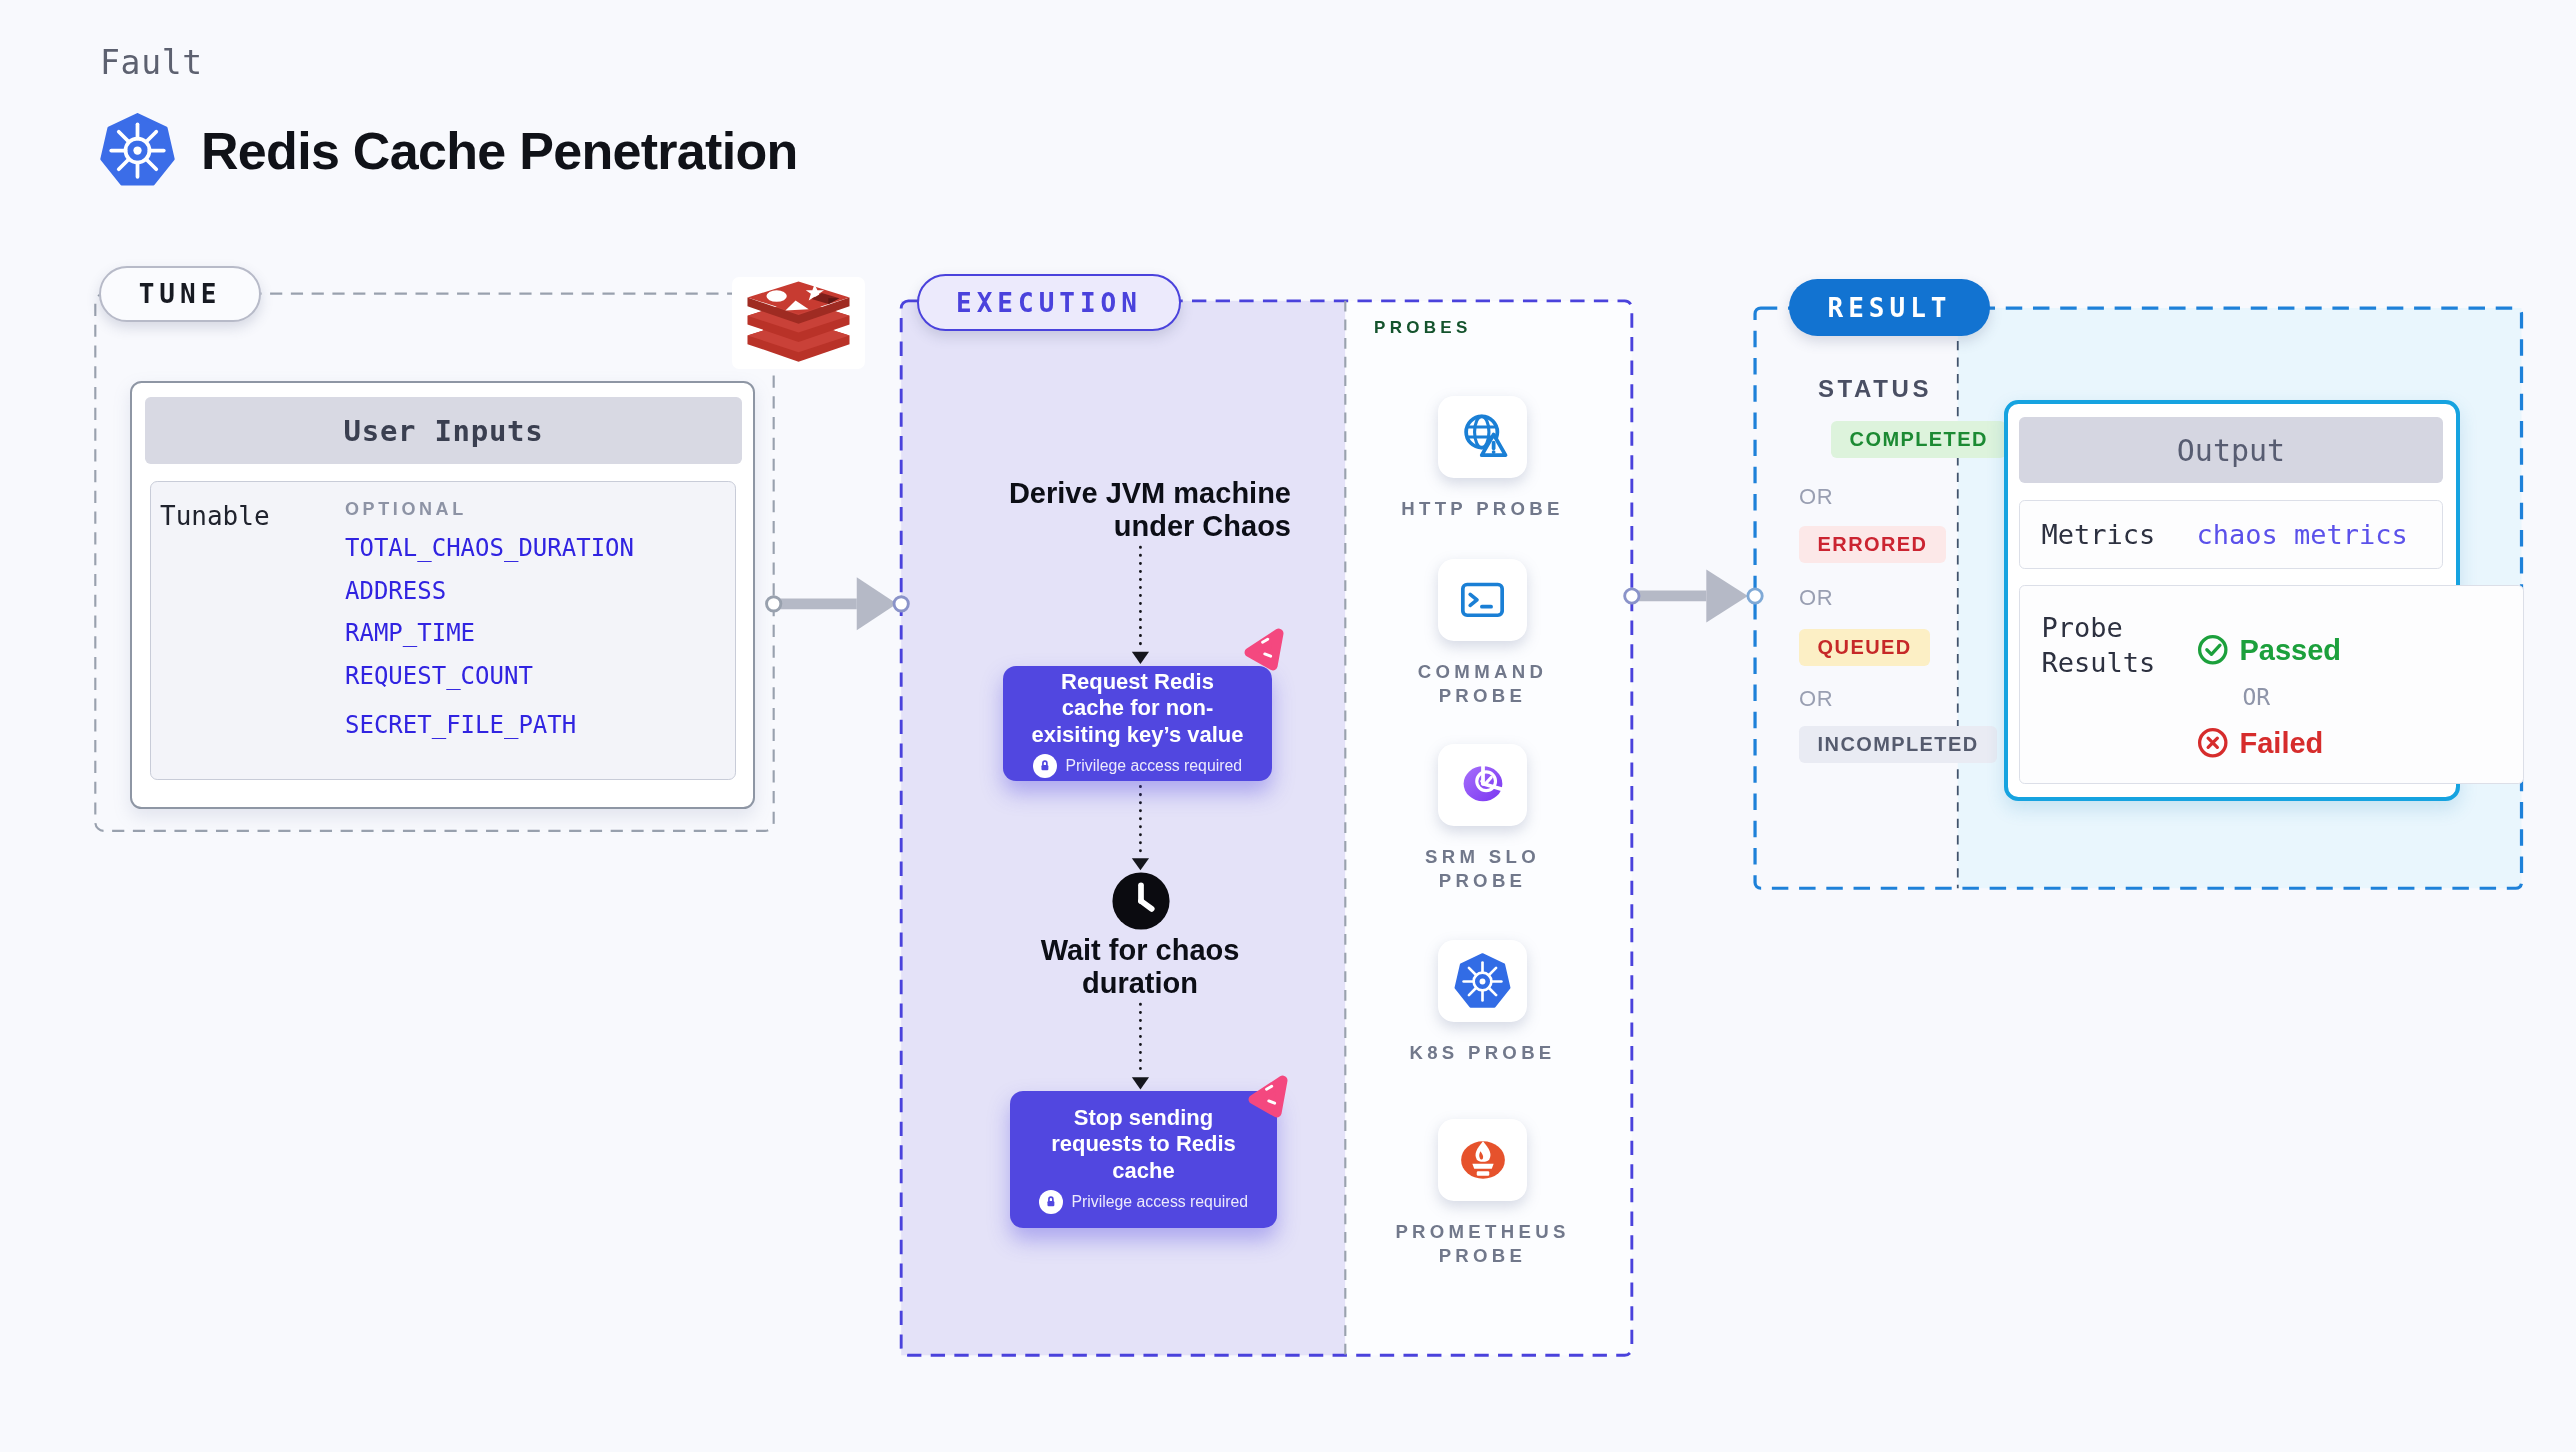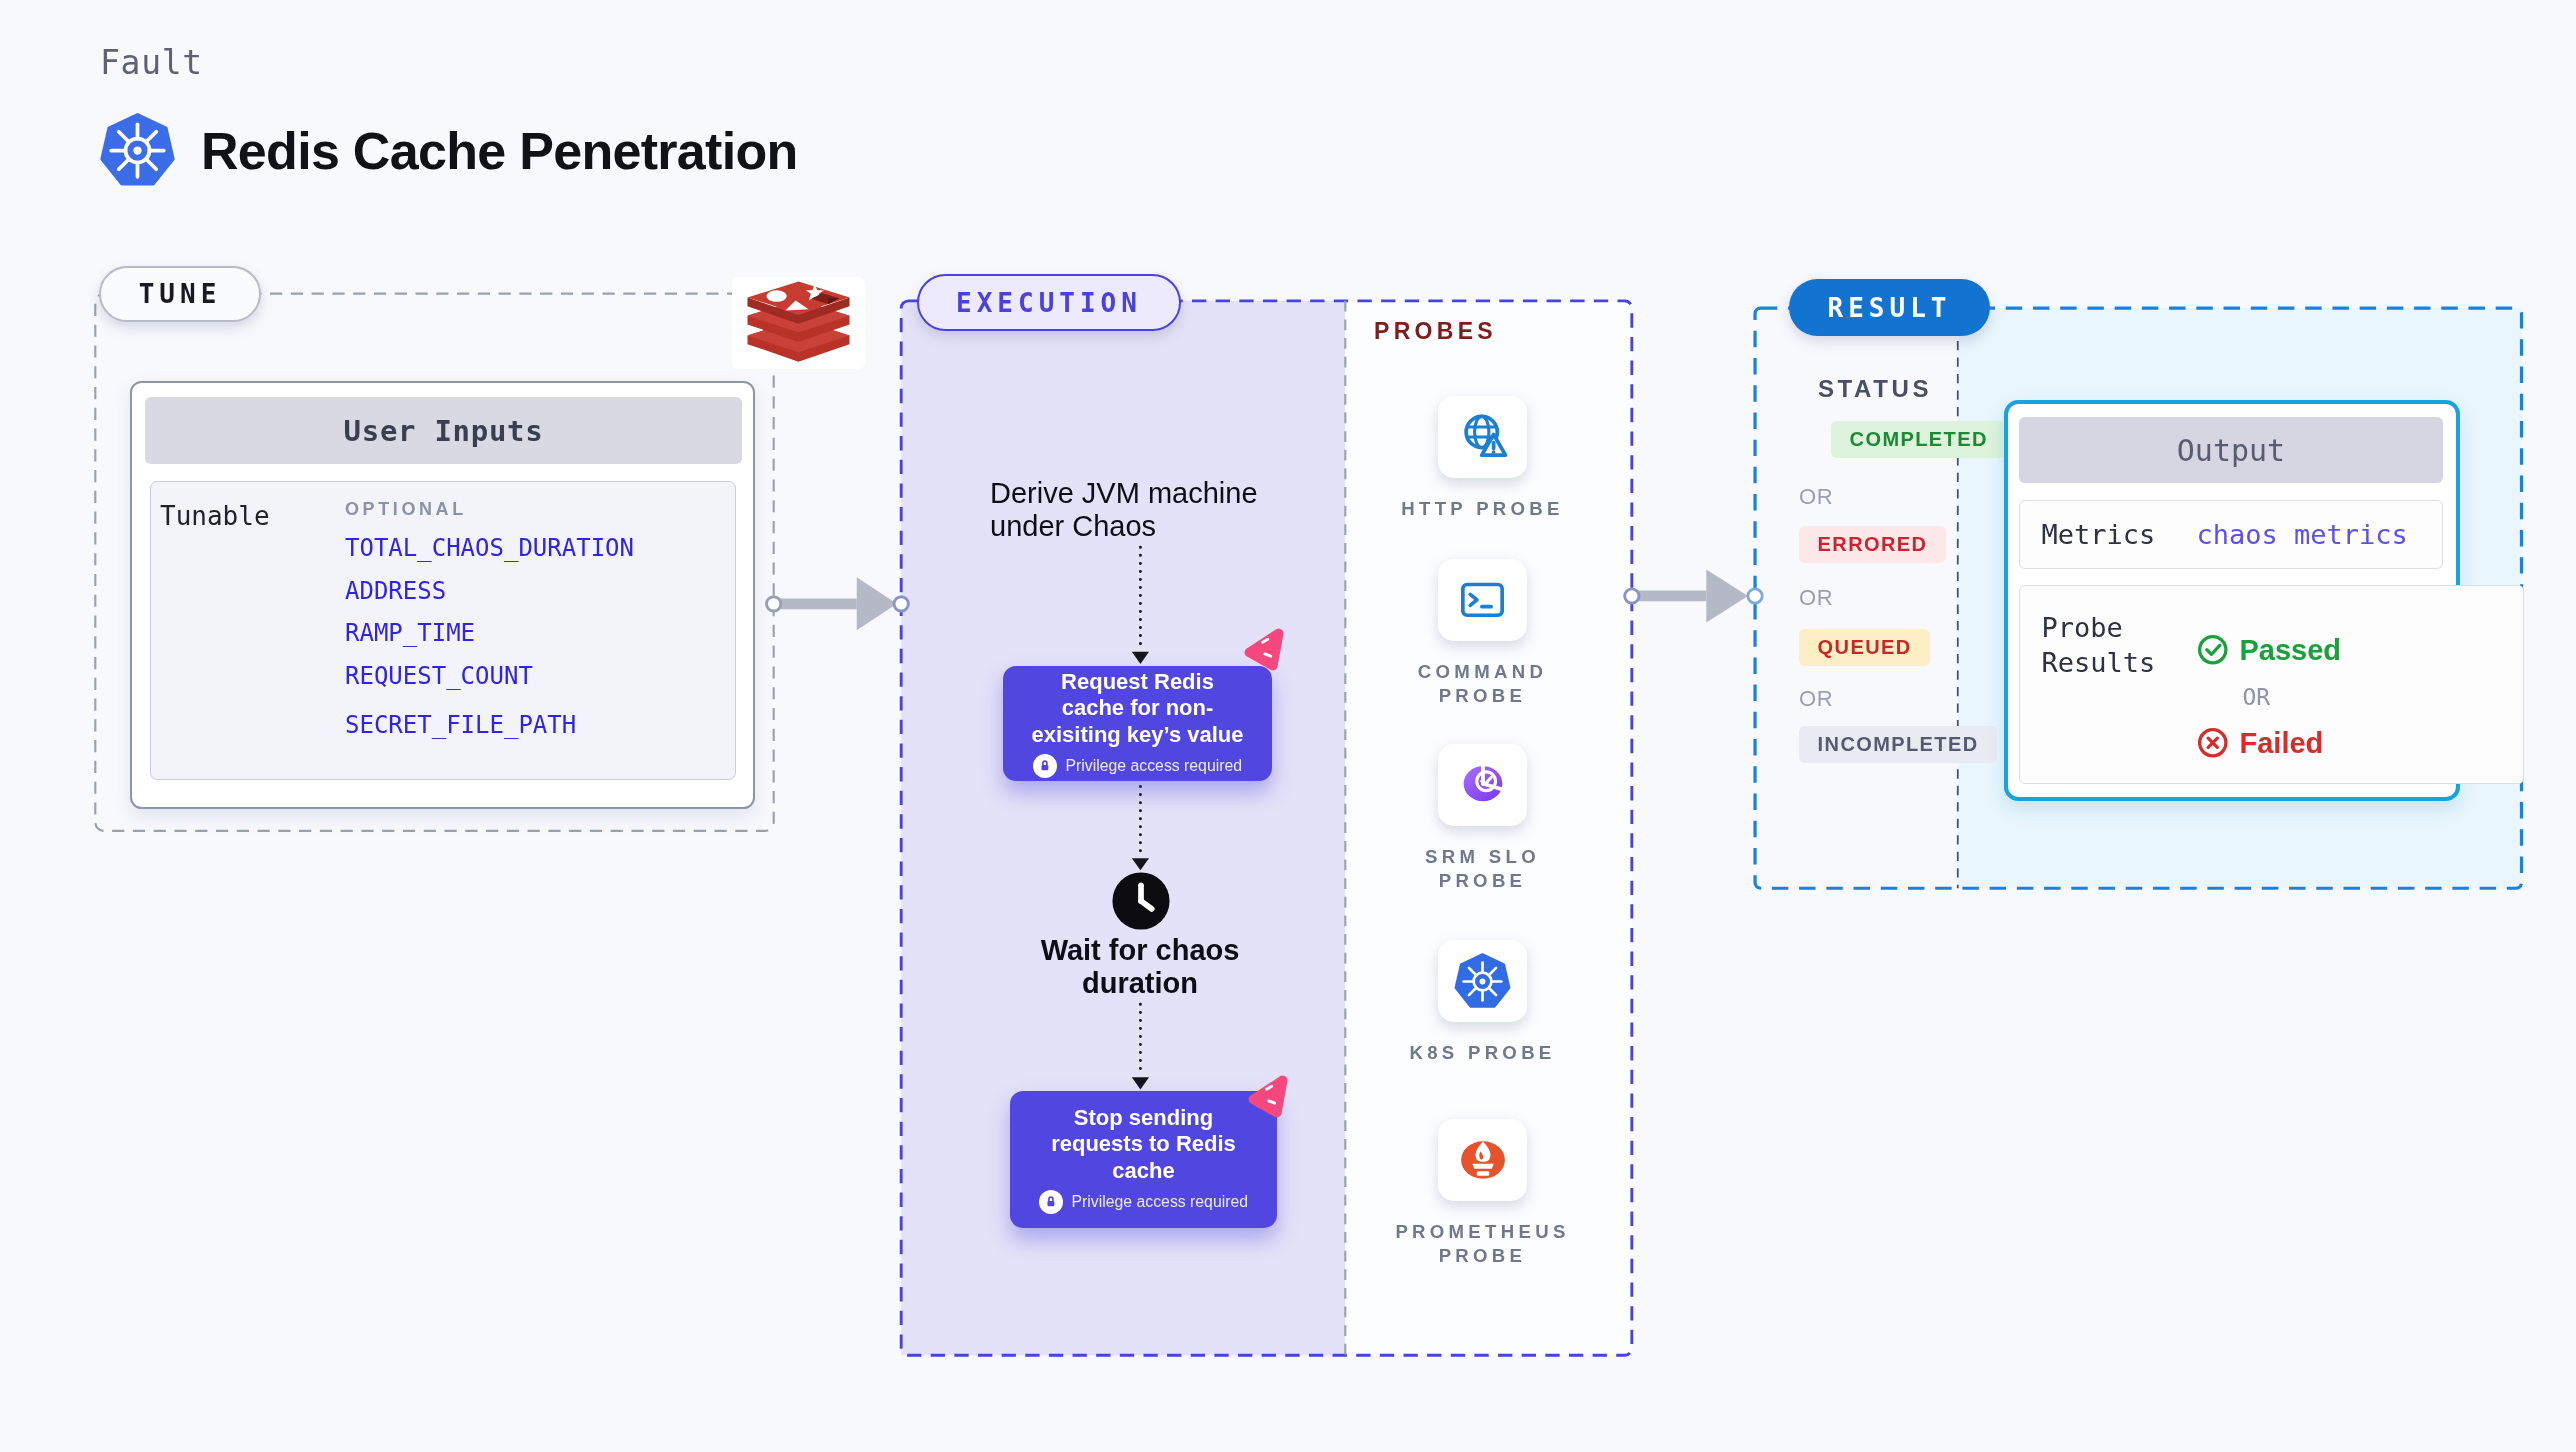--- a/index.html
+++ b/index.html
@@ -35,40 +35,40 @@
   .optional-label { left:345px; top:499px; font-size:18px; font-weight:bold; color:#8d93a5; letter-spacing:3.6px; }
   .env-list { left:345px; top:536px; display:flex; flex-direction:column; }
   .env-item { font-size:24px; color:#3023e1; line-height:1; margin-bottom:18.6px; cursor:pointer; }
   .env-item:last-child { margin-top:6.4px; }
 
   
   .redis-box { left:732px; top:277px; width:133px; height:92px; background:#ffffff; border-radius:7.2px;
                display:flex; align-items:center; justify-content:center; }
 
   
-  .derive-text { left:990px; top:477px; width:301px; text-align:left; font-size:29px; font-weight:normal;
+  .derive-text { left:990px; top:477px; width:301px; text-align:right; font-size:29px; font-weight:bold;
                  color:#0c0e16; line-height:1.13; white-space:pre-line; }
   .flow-box { background:#5147e0; border-radius:13px; box-shadow:0 11.5px 21.5px rgba(81,71,224,.38);
               display:flex; flex-direction:column; align-items:center; justify-content:center; color:#ffffff; }
   .flow-box-1 { left:1003px; top:666px; width:269px; height:115px; }
   .flow-box-2 { left:1010px; top:1091px; width:267px; height:137px; }
   .flow-box .fb-title { font-size:22px; font-weight:bold; line-height:1.2; text-align:center; white-space:pre-line; }
   .privilege-row { display:flex; align-items:center; gap:8.6px; margin-top:5.7px; }
   .privilege-row .lock-circle { width:24px; height:24px; background:#ffffff; border-radius:50%;
                                 display:flex; align-items:center; justify-content:center; }
   .privilege-row .priv-text { font-size:15.8px; color:#eceafc; }
   .pink-icon { width:49px; height:47px; }
   .pink-1 { left:1241px; top:626px; }
   .pink-2 { left:1245px; top:1073px; }
   .clock-wrap { left:1111px; top:871px; width:60px; height:60px; }
   .wait-text { left:1022px; top:934px; width:236px; text-align:center; font-size:29px; font-weight:bold;
                color:#0c0e16; line-height:1.13; white-space:pre-line; }
 
   
-  .probes-label { left:1374px; top:318px; font-size:23px; font-weight:bold; color:#7f1d1d; letter-spacing:4.3px; }
+  .probes-label { left:1374px; top:318px; font-size:17px; font-weight:bold; color:#14532d; letter-spacing:4.3px; }
   .probe-item { width:215px; left:1375px; display:flex; flex-direction:column; align-items:center; }
   .probe-card { width:89px; height:82px; background:#ffffff; border-radius:15.8px;
                 box-shadow:0 5.7px 14.3px rgba(120,130,160,.28); display:flex; align-items:center; justify-content:center; }
   .probe-name { margin-top:18.6px; font-size:18.6px; color:#71788b; letter-spacing:4.3px; text-align:center;
                 line-height:1.3; white-space:pre-line; font-weight:bold; }
   .pi-1 { top:396px; } .pi-2 { top:559px; } .pi-3 { top:744px; } .pi-4 { top:940px; } .pi-5 { top:1119px; }
 
   
   .status-label { left:1818px; top:375px; font-size:24px; font-weight:bold; color:#4a4f63; letter-spacing:3.6px; }
   .status-badge { left:1799px; height:37px; display:inline-flex; align-items:center; padding:0 18.6px;

